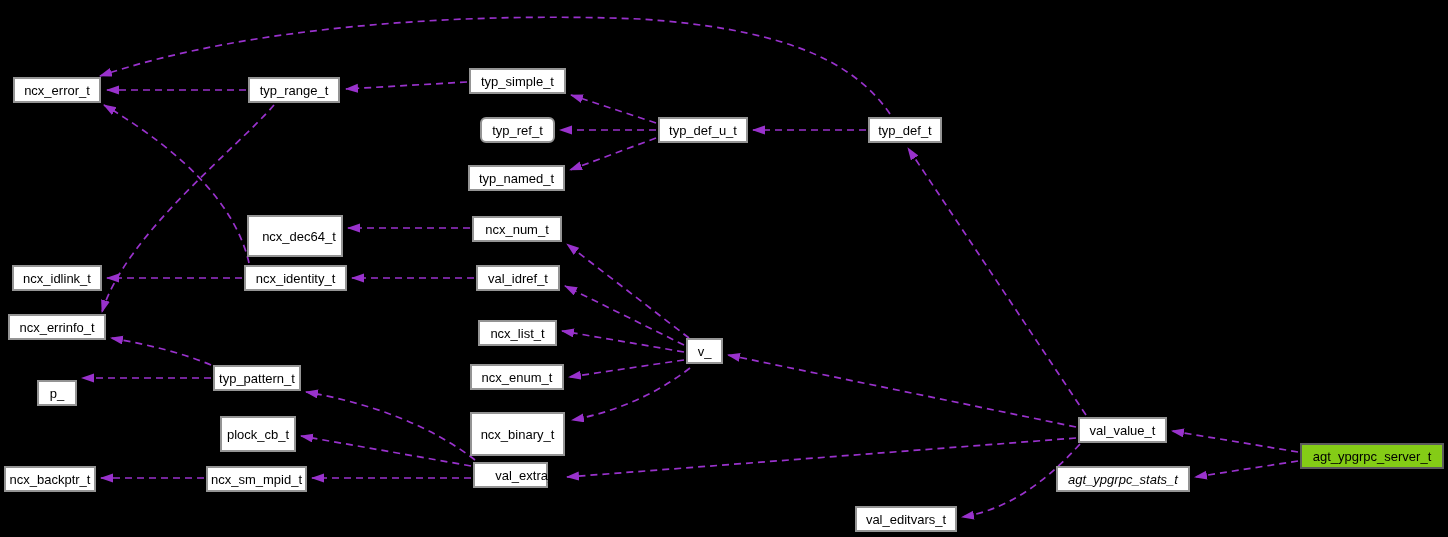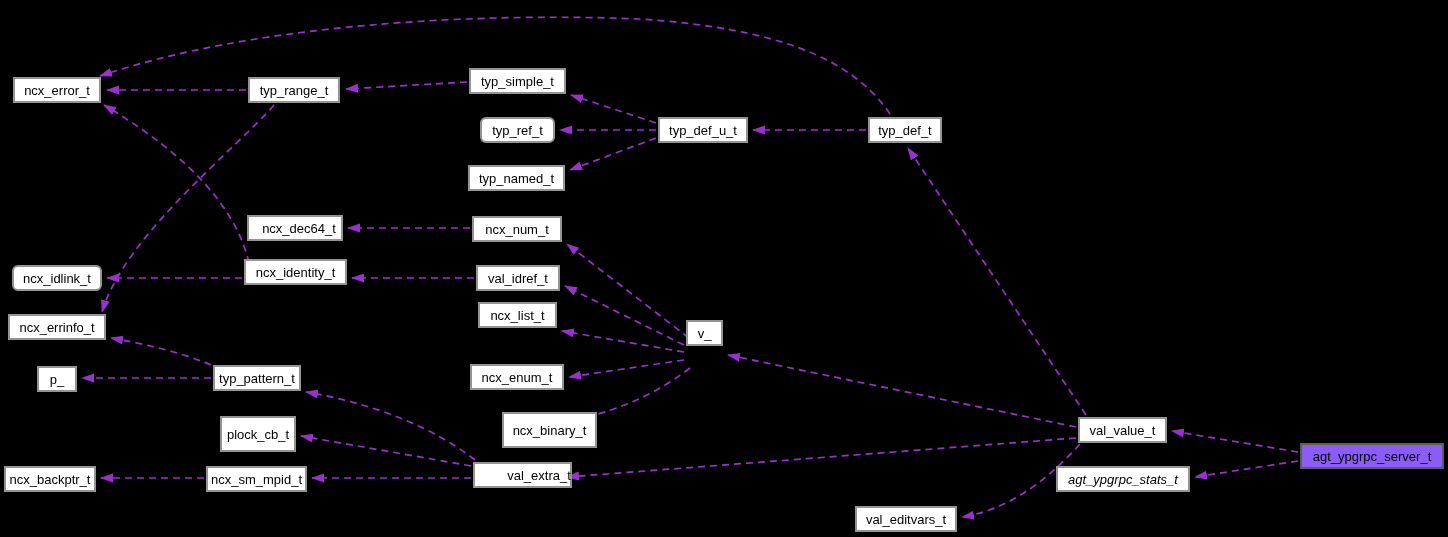--- a/index.html
+++ b/index.html
@@ -7,21 +7,21 @@
     width:1448px;height:537px;position:relative;overflow:hidden;
     font-family:"Liberation Sans",sans-serif;
   }
   #canvas{position:absolute;left:0;top:0;width:1448px;height:537px}
   #edge-layer{position:absolute;left:0;top:0}
   .node{
     position:absolute;display:flex;align-items:center;justify-content:center;
     box-sizing:border-box;background:#ffffff;border:2px solid #949494;
     color:#000;font-size:13px;line-height:1;white-space:nowrap;cursor:pointer;
   }
-  .node.highlight{background:#8b5cf6;border-color:#5c5c5c;cursor:default}
+  .node.highlight{background:#84cc16;border-color:#5c5c5c;cursor:default}
   .node span{pointer-events:none}
 </style>
 </head>
 <body style="background: rgb(0, 0, 0);">
 
 <div id="canvas">
   <svg id="edge-layer" width="1448" height="537" viewBox="0 0 1448 537">
     <defs>
       <marker id="arrow" markerUnits="userSpaceOnUse" markerWidth="14" markerHeight="10" refX="12" refY="4.5" orient="auto">
         <path id="arrow-head-path" d="M 0 0 L 13 4.5 L 0 9 z" fill="#9932CC"></path>
@@ -71,60 +71,60 @@
     </div>
     <div class="node" style="left: 468px; top: 165px; width: 97px; height: 26px;">
       <span>typ_named_t</span>
     </div>
     <div class="node" style="left: 658px; top: 117px; width: 90px; height: 26px;">
       <span>typ_def_u_t</span>
     </div>
     <div class="node" style="left: 868px; top: 117px; width: 74px; height: 26px;">
       <span>typ_def_t</span>
     </div>
-    <div class="node" style="left: 247px; top: 215px; width: 96px; height: 26px; padding-left: 8px;">
+    <div class="node" style="left: 247px; top: 215px; width: 96px; height: 42px; padding-left: 8px;">
       <span>ncx_dec64_t</span>
     </div>
     <div class="node" style="left: 472px; top: 216px; width: 90px; height: 26px;">
       <span>ncx_num_t</span>
     </div>
-    <div class="node" style="left: 12px; top: 265px; width: 90px; height: 26px; border-radius: 6px;">
+    <div class="node" style="left: 12px; top: 265px; width: 90px; height: 26px;">
       <span>ncx_idlink_t</span>
     </div>
-    <div class="node" style="left: 244px; top: 259px; width: 103px; height: 26px;">
+    <div class="node" style="left: 244px; top: 265px; width: 103px; height: 26px;">
       <span>ncx_identity_t</span>
     </div>
     <div class="node" style="left: 476px; top: 265px; width: 84px; height: 26px;">
       <span>val_idref_t</span>
     </div>
     <div class="node" style="left: 8px; top: 314px; width: 98px; height: 26px;">
       <span>ncx_errinfo_t</span>
     </div>
-    <div class="node" style="left: 478px; top: 302px; width: 79px; height: 26px;">
+    <div class="node" style="left: 478px; top: 320px; width: 79px; height: 26px;">
       <span>ncx_list_t</span>
     </div>
-    <div class="node" style="left: 686px; top: 320px; width: 37px; height: 26px;">
+    <div class="node" style="left: 686px; top: 338px; width: 37px; height: 26px;">
       <span>v_</span>
     </div>
-    <div class="node" style="left: 37px; top: 366px; width: 40px; height: 26px;">
+    <div class="node" style="left: 37px; top: 380px; width: 40px; height: 26px;">
       <span>p_</span>
     </div>
     <div class="node" style="left: 213px; top: 365px; width: 88px; height: 26px;">
       <span>typ_pattern_t</span>
     </div>
     <div class="node" style="left: 470px; top: 364px; width: 94px; height: 26px;">
       <span>ncx_enum_t</span>
     </div>
-    <div class="node" style="left: 470px; top: 412px; width: 95px; height: 36px; margin-left: 32px;">
+    <div class="node" style="left: 470px; top: 412px; width: 95px; height: 44px;">
       <span>ncx_binary_t</span>
     </div>
     <div class="node" style="left: 220px; top: 416px; width: 76px; height: 36px;">
       <span>plock_cb_t</span>
     </div>
-    <div class="node" style="left: 473px; top: 462px; width: 99px; height: 26px; padding-left: 33px;">
+    <div class="node" style="left: 473px; top: 462px; width: 75px; height: 26px; padding-left: 33px;">
       <span>val_extra_t</span>
     </div>
     <div class="node" style="left: 206px; top: 466px; width: 101px; height: 26px;">
       <span>ncx_sm_mpid_t</span>
     </div>
     <div class="node" style="left: 4px; top: 466px; width: 92px; height: 26px;">
       <span>ncx_backptr_t</span>
     </div>
     <div class="node" style="left: 1078px; top: 417px; width: 89px; height: 26px;">
       <span>val_value_t</span>

